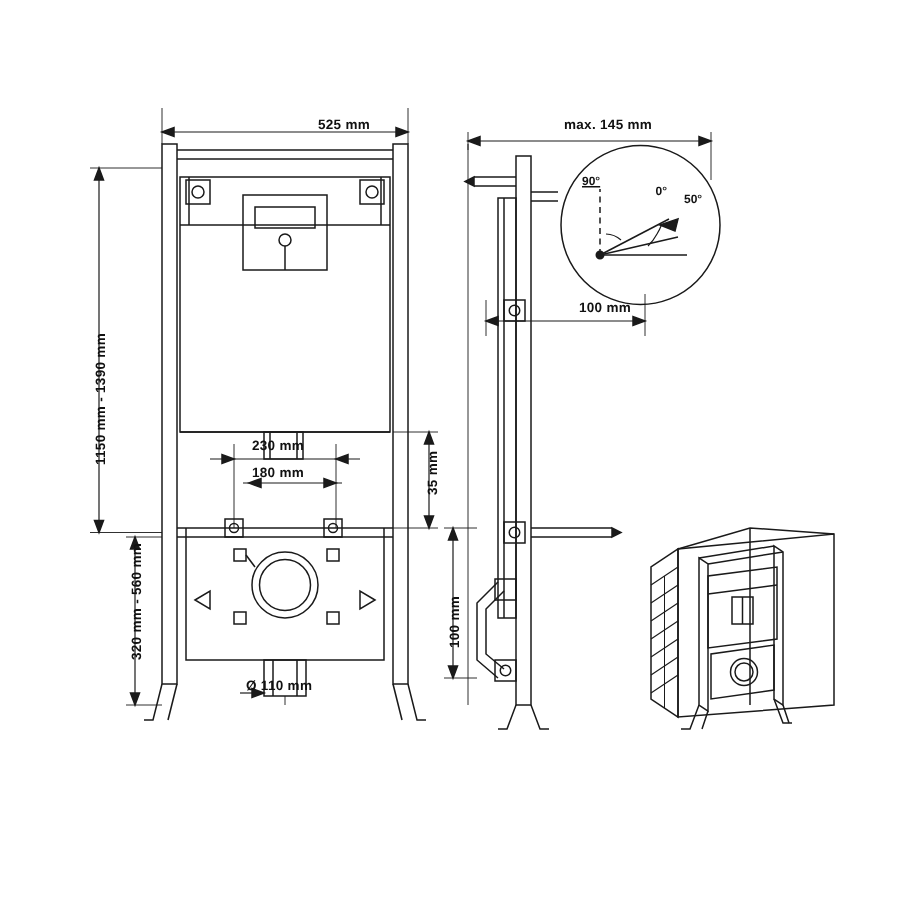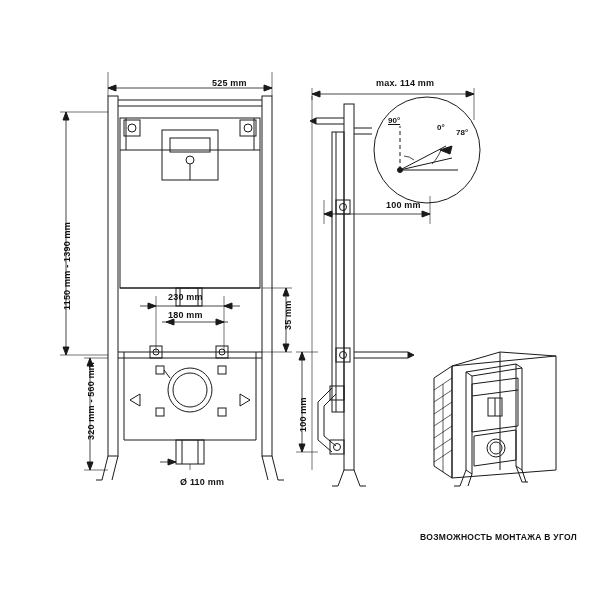--- a/index.html
+++ b/index.html
@@ -255,27 +255,26 @@
   <div class="dim-label rot90" style="left:62px; top:310px;">1150 mm - 1390 mm</div>
 
   <div class="dim-label rot90" style="left:86px; top:440px;">320 mm - 560 mm</div>
 
   <div class="dim-label" style="left:168px; top:292px;">230 mm</div>
 
   <div class="dim-label" style="left:168px; top:310px;text-align:center;">180 mm</div>
 
   <div class="dim-label rot90" style="left:283px; top:330px;">35 mm</div>
 
-  <div class="dim-label" style="left:180px; top:452px;margin-top:25px;">Ø 110 mm</div>
-
-  <div class="dim-label" style="left:376px; top:78px;">max. 114 mm</div>
+  <div class="dim-label" style="left:164px; top:452px;">Ø 110 mm</div>
+
+  <div class="dim-label" style="left:376px; top:78px;">max. 145 mm</div>
 
   <div class="dim-label" style="left:386px; top:200px;">100 mm</div>
 
   <div class="dim-label rot90" style="left:298px; top:432px;">100 mm</div>
 
   <div class="ang-label" style="left:388px; top:116px;text-decoration:underline;">90°</div>
   <div class="ang-label" style="left:437px; top:123px;">0°</div>
-  <div class="ang-label" style="left:456px; top:128px;">78°</div>
-
-  <div class="caption" style="left:420px; top:532px;">ВОЗМОЖНОСТЬ МОНТАЖА В УГОЛ</div>
+  <div class="ang-label" style="left:456px; top:128px;">50°</div>
+
 
 </div>
 
 </body></html>

